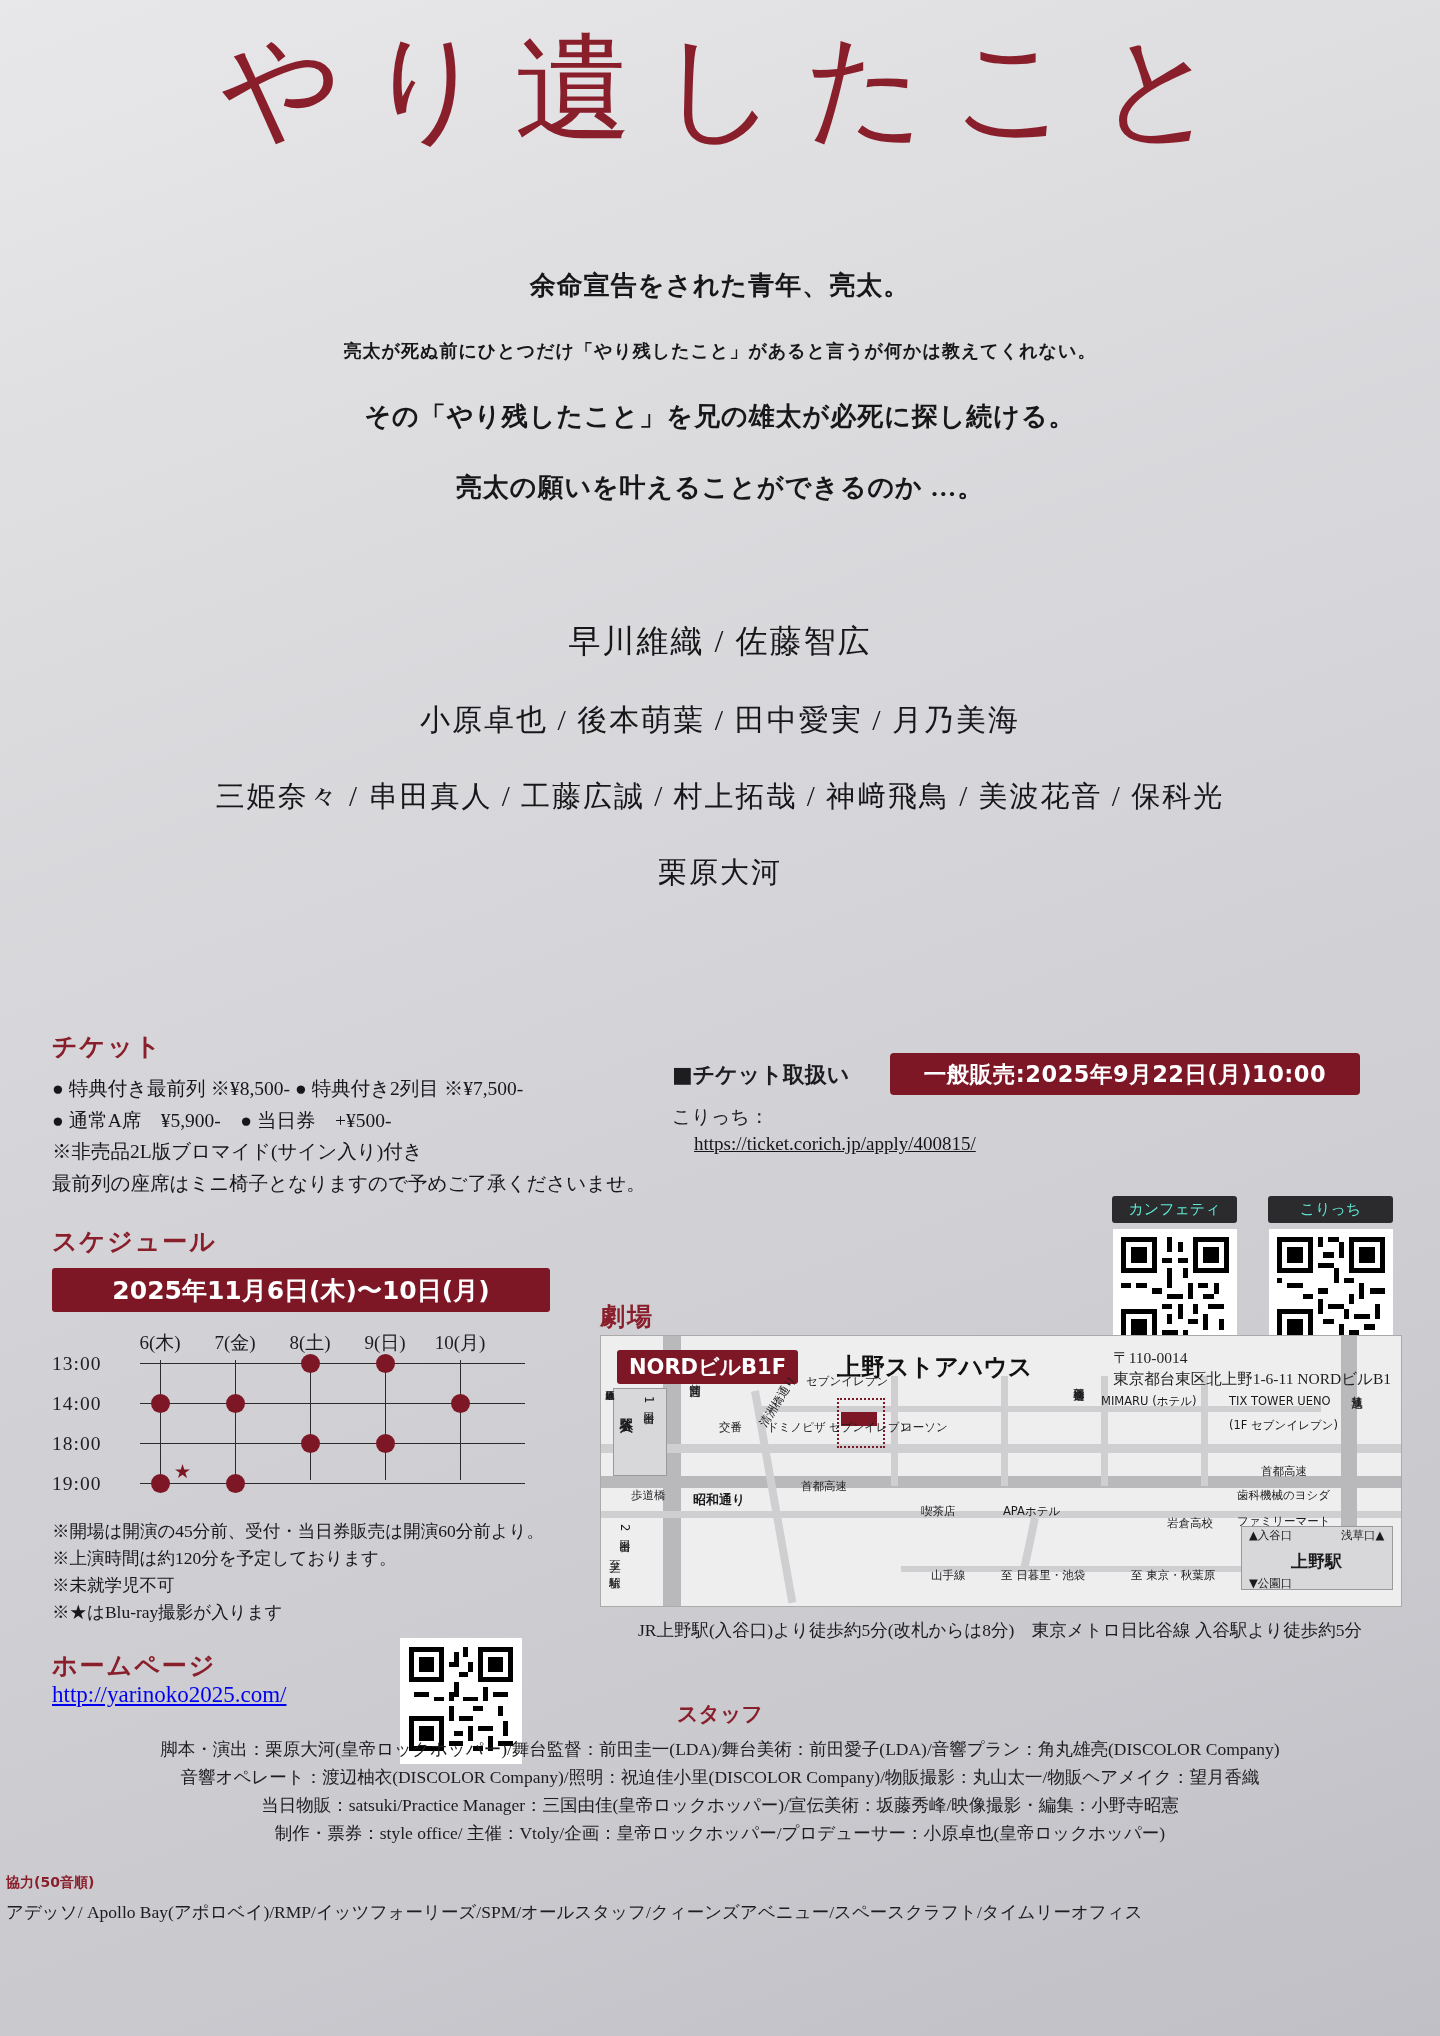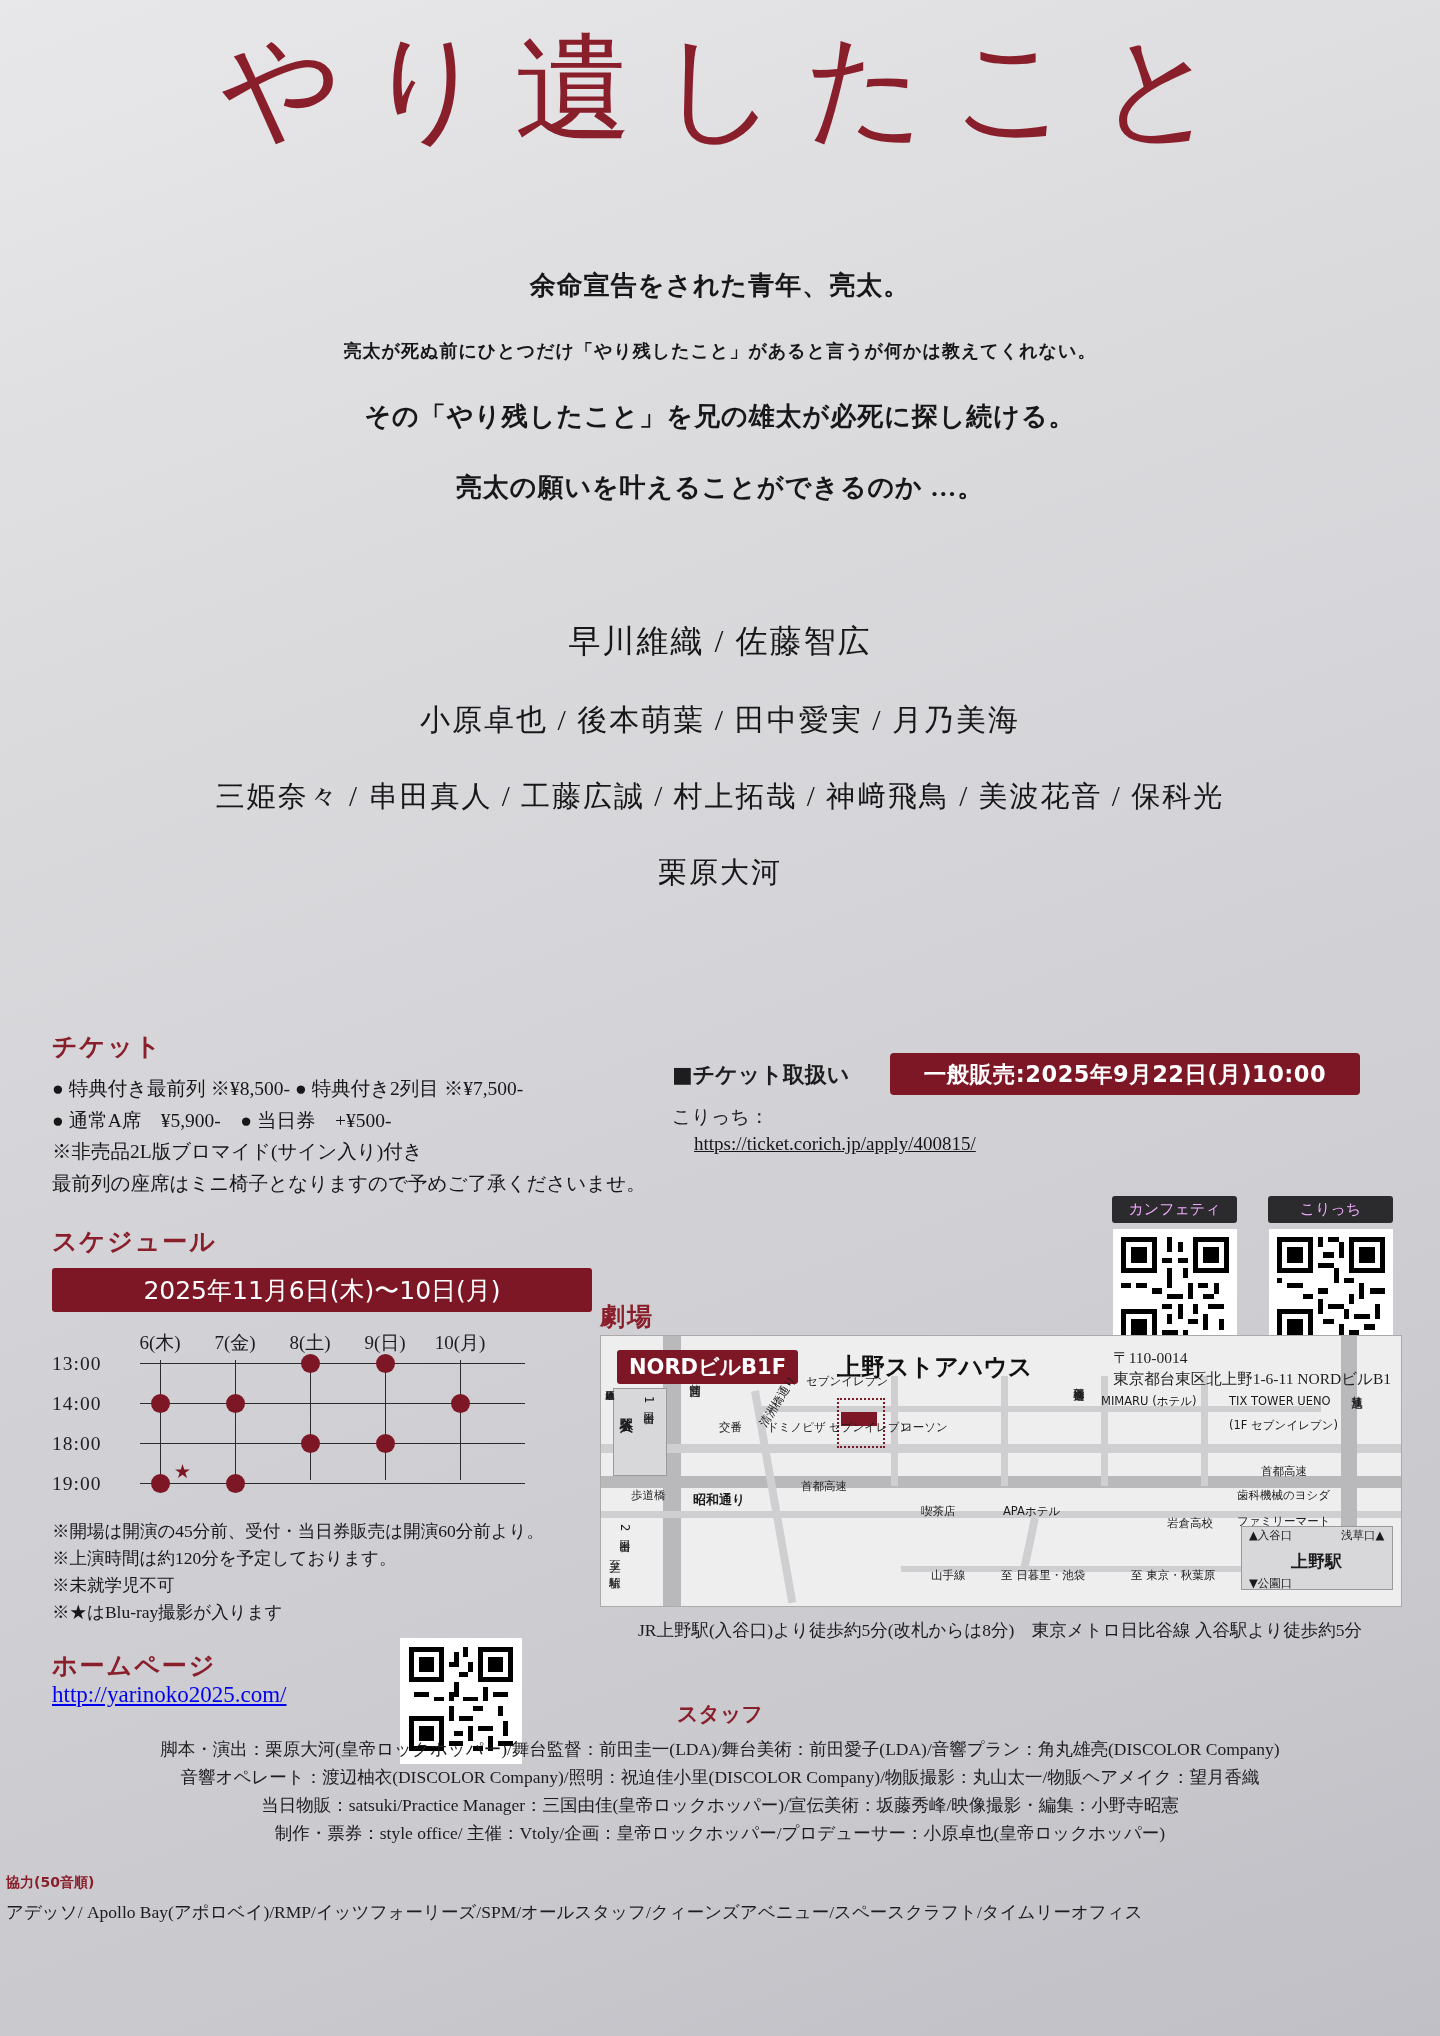--- a/index.html
+++ b/index.html
@@ -52,33 +52,33 @@
   .sale-badge{
     position:absolute;left:890px;top:1053px;width:470px;height:42px;
     background:#7d1726;color:#fff;border-radius:4px;
     font-family:"DejaVu Sans","Liberation Sans",sans-serif;
     font-weight:bold;font-size:22.5px;display:flex;align-items:center;justify-content:center;
     letter-spacing:0.5px;
   }
 
   .qr-box{position:absolute;}
   .qr-label{
-    background:#2b2b2e;color:#f0abfc;font-size:15px;text-align:center;
+    background:#2b2b2e;color:#5eead4;font-size:15px;text-align:center;
     font-family:"DejaVu Sans","Liberation Sans",sans-serif;
     padding:4px 0;border-radius:3px;width:125px;margin-bottom:6px;
   }
   .qr{width:108px;height:108px;background:#fff;padding:8px;margin:0 auto;}
   .qr svg{display:block;}
 
   
   .schedule{position:absolute;left:52px;top:1225px;width:560px;}
   .sch-banner{
-    margin-top:10px;width:540px;height:44px;background:#7d1726;border-radius:3px;
+    margin-top:10px;width:498px;height:44px;background:#7d1726;border-radius:3px;
     color:#fff;display:flex;align-items:center;justify-content:center;
-    font-family:"DejaVu Sans","Liberation Sans",sans-serif;font-weight:normal;font-size:25px;
+    font-family:"DejaVu Sans","Liberation Sans",sans-serif;font-weight:bold;font-size:25px;
   }
   .grid{position:relative;margin-top:18px;width:500px;height:170px;}
   .col-head{position:absolute;top:0;font-size:19px;text-align:center;width:60px;}
   .row-label{position:absolute;left:0;font-size:19.5px;width:76px;text-align:left;letter-spacing:1px;}
   .hline{position:absolute;left:88px;height:1px;background:#2b2b2e;width:385px;}
   .vline{position:absolute;top:30px;width:1px;background:#2b2b2e;height:120px;}
   .dot{position:absolute;width:19px;height:19px;border-radius:50%;background:#7d1726;}
   .star{position:absolute;color:#7d1726;font-size:17px;}
   .notes{margin-top:18px;font-size:17.5px;line-height:1.55;color:#17171a;}
 

